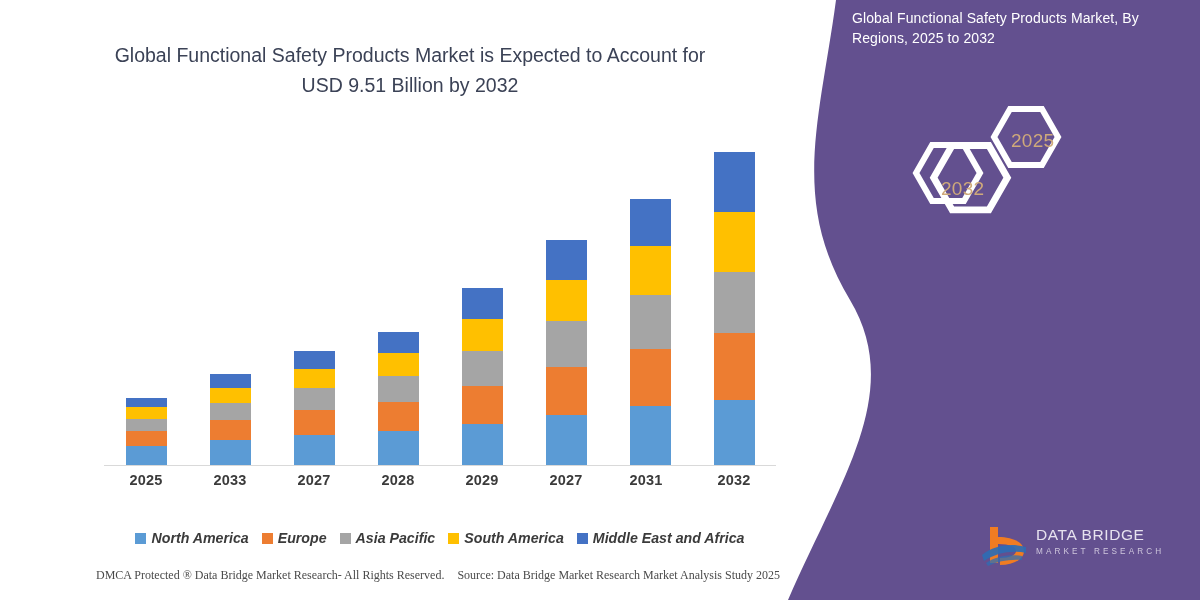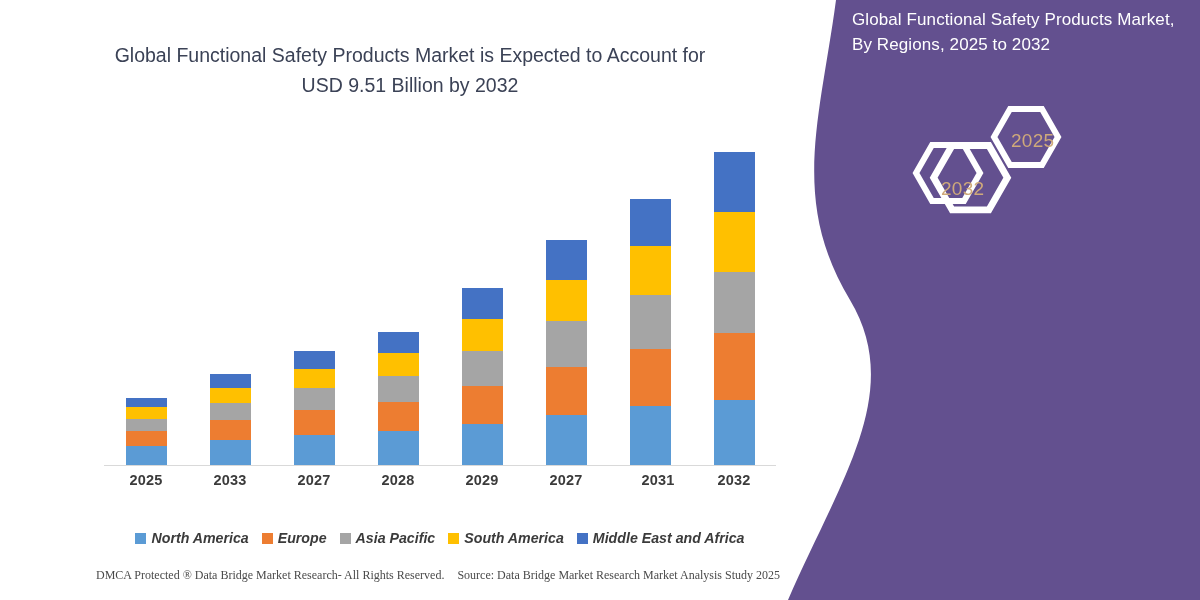--- a/index.html
+++ b/index.html
@@ -30,21 +30,21 @@
     left: 0;
     width: 420px;
     height: 600px;
   }
   #panel-heading {
     position: absolute;
     top: 8px;
     left: 72px;
     width: 336px;
     color: #ffffff;
-    font-size: 17px;
+    font-size: 14px;
     line-height: 1.45;
     font-weight: 400;
     letter-spacing: .1px;
   }
   #hexes {
     position: absolute;
     top: 96px;
     left: 130px;
     width: 210px;
     height: 130px;
@@ -285,21 +285,21 @@
     </div>
   </div>
 
 <div id="xaxis">
     <div class="xtick" style="left: 0px; width: 84px;">2025</div>
     <div class="xtick" style="left: 84px; width: 84px;">2033</div>
     <div class="xtick" style="left: 168px; width: 84px;">2027</div>
     <div class="xtick" style="left: 252px; width: 84px;">2028</div>
     <div class="xtick" style="left: 336px; width: 84px; text-align: center;">2029</div>
     <div class="xtick" style="left: 420px; width: 84px;">2027</div>
-    <div class="xtick" style="left: 512px; width: 84px; text-align: center;">2031</div>
+    <div class="xtick" style="left: 500px; width: 84px; text-align: center;">2031</div>
     <div class="xtick" style="left: 588px; width: 84px;">2032</div>
   </div>
 
 <div id="legend">
     <div class="legend-item">
       <span class="legend-swatch" style="background: rgb(91, 155, 213);"></span>
       <span class="legend-label">North America</span>
     </div>
     <div class="legend-item">
       <span class="legend-swatch" style="background: rgb(237, 125, 49);"></span>
@@ -335,13 +335,25 @@
     <svg width="210" height="130" viewBox="0 0 210 130">
       <polygon points="22,105 6,77 22,49 54,49 70,77 54,105" fill="none" stroke="#ffffff" stroke-width="6"></polygon>
       <polygon points="100,55 84,27 100,-1 132,-1 148,27 132,55" fill="none" stroke="#ffffff" stroke-width="6" transform="translate(0,14)"></polygon>
       <polygon points="22,105 6,77 22,49 54,49 70,77 54,105" fill="none" stroke="#ffffff" stroke-width="6" transform="translate(26,0) scale(1.15) translate(-8,-6)"></polygon>
     </svg>
     <span class="hex-label" id="hex-2032-label">2032</span>
     <span class="hex-label" id="hex-2025-label">2025</span>
   </div>
 
 
+  <div id="logo">
+    <svg id="logo-mark" viewBox="0 0 52 46">
+      <path d="M10 4 L18 4 L18 40 L10 40 Z" fill="#F07C22"></path>
+      <path d="M18 14 C34 14 44 20 44 28 C44 36 34 42 20 42 L20 35 C30 35 36 32 36 28 C36 24 30 21 18 21 Z" fill="#F07C22"></path>
+      <path d="M2 32 C14 22 32 20 46 24 L46 30 C32 27 16 30 4 38 Z" fill="#2E6DB4" opacity="0.92"></path>
+      <path d="M6 40 C16 33 30 31 42 33 L42 37 C30 36 18 38 8 43 Z" fill="#2E6DB4" opacity="0.75"></path>
+    </svg>
+    <div id="logo-text">
+      <div id="logo-title">DATA BRIDGE</div>
+      <div id="logo-sub">MARKET RESEARCH</div>
+    </div>
+  </div>
 </div>
 
 </body></html>

